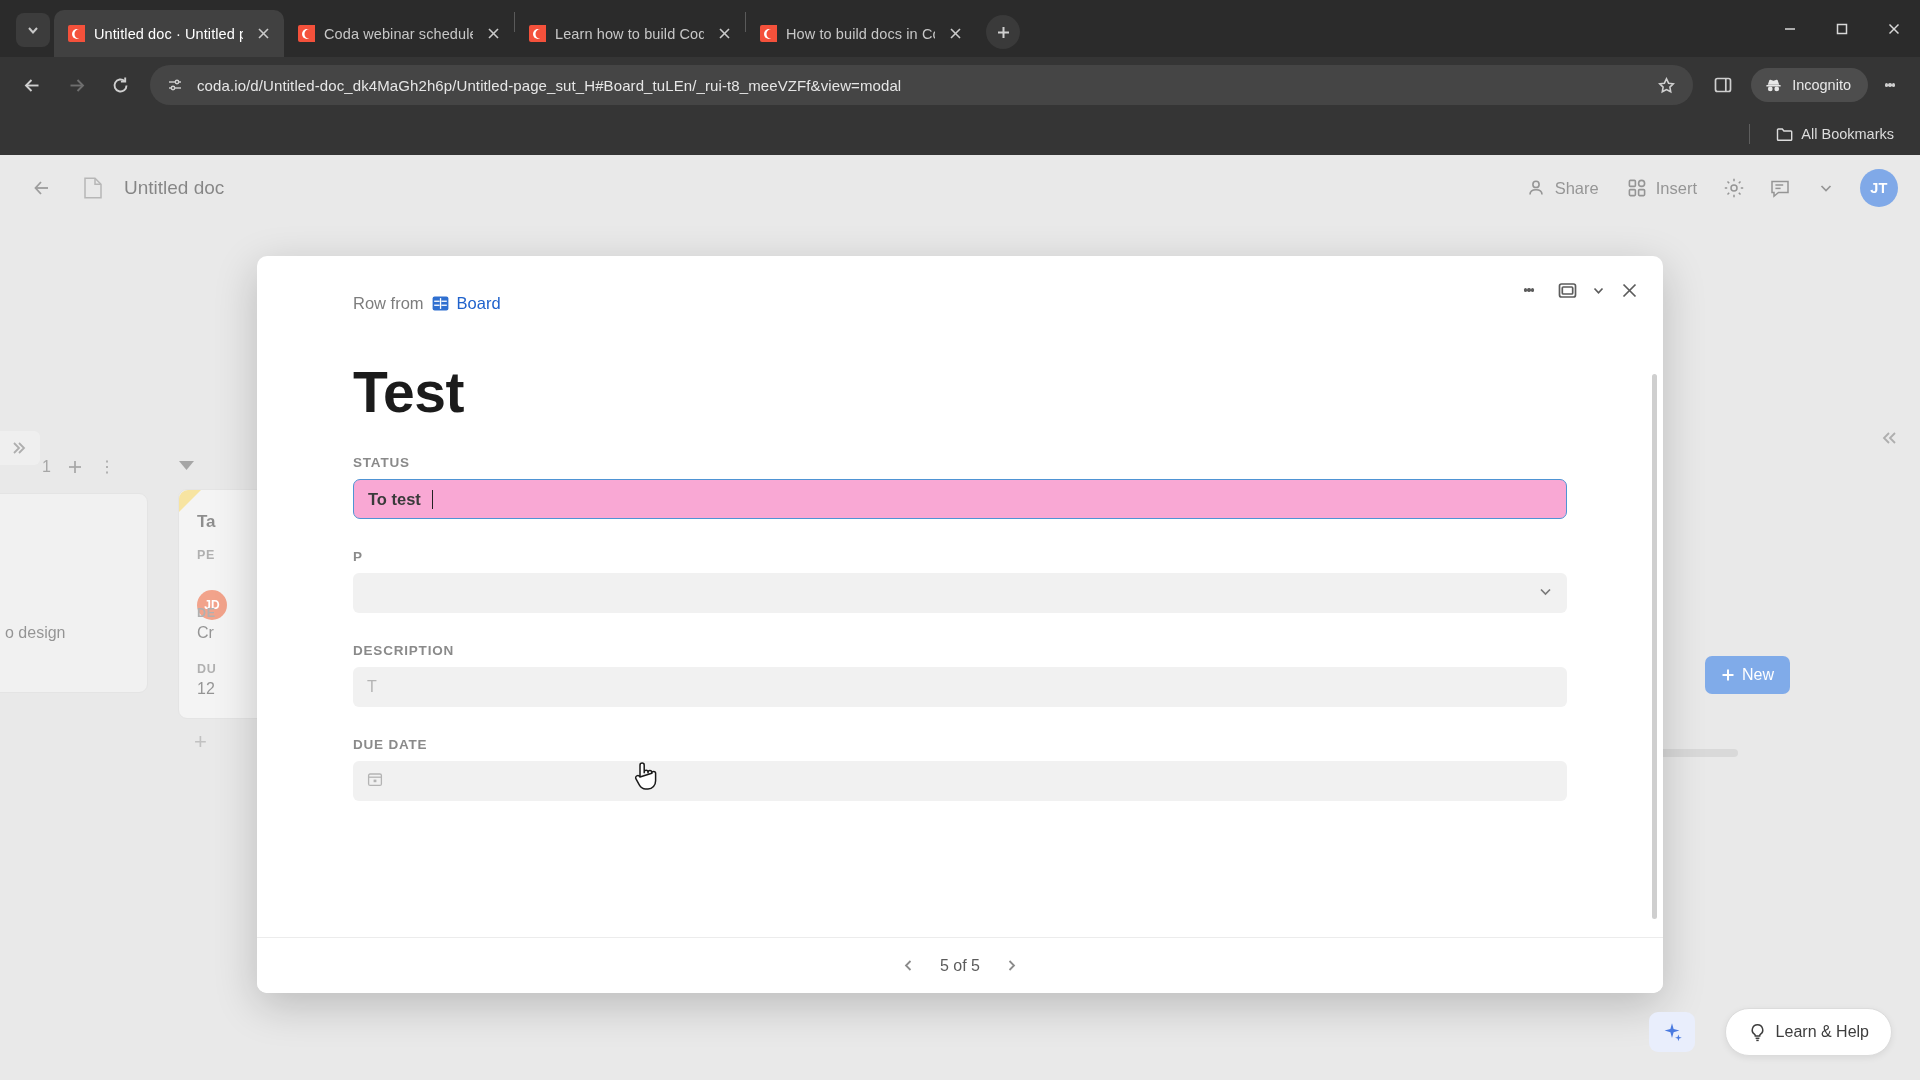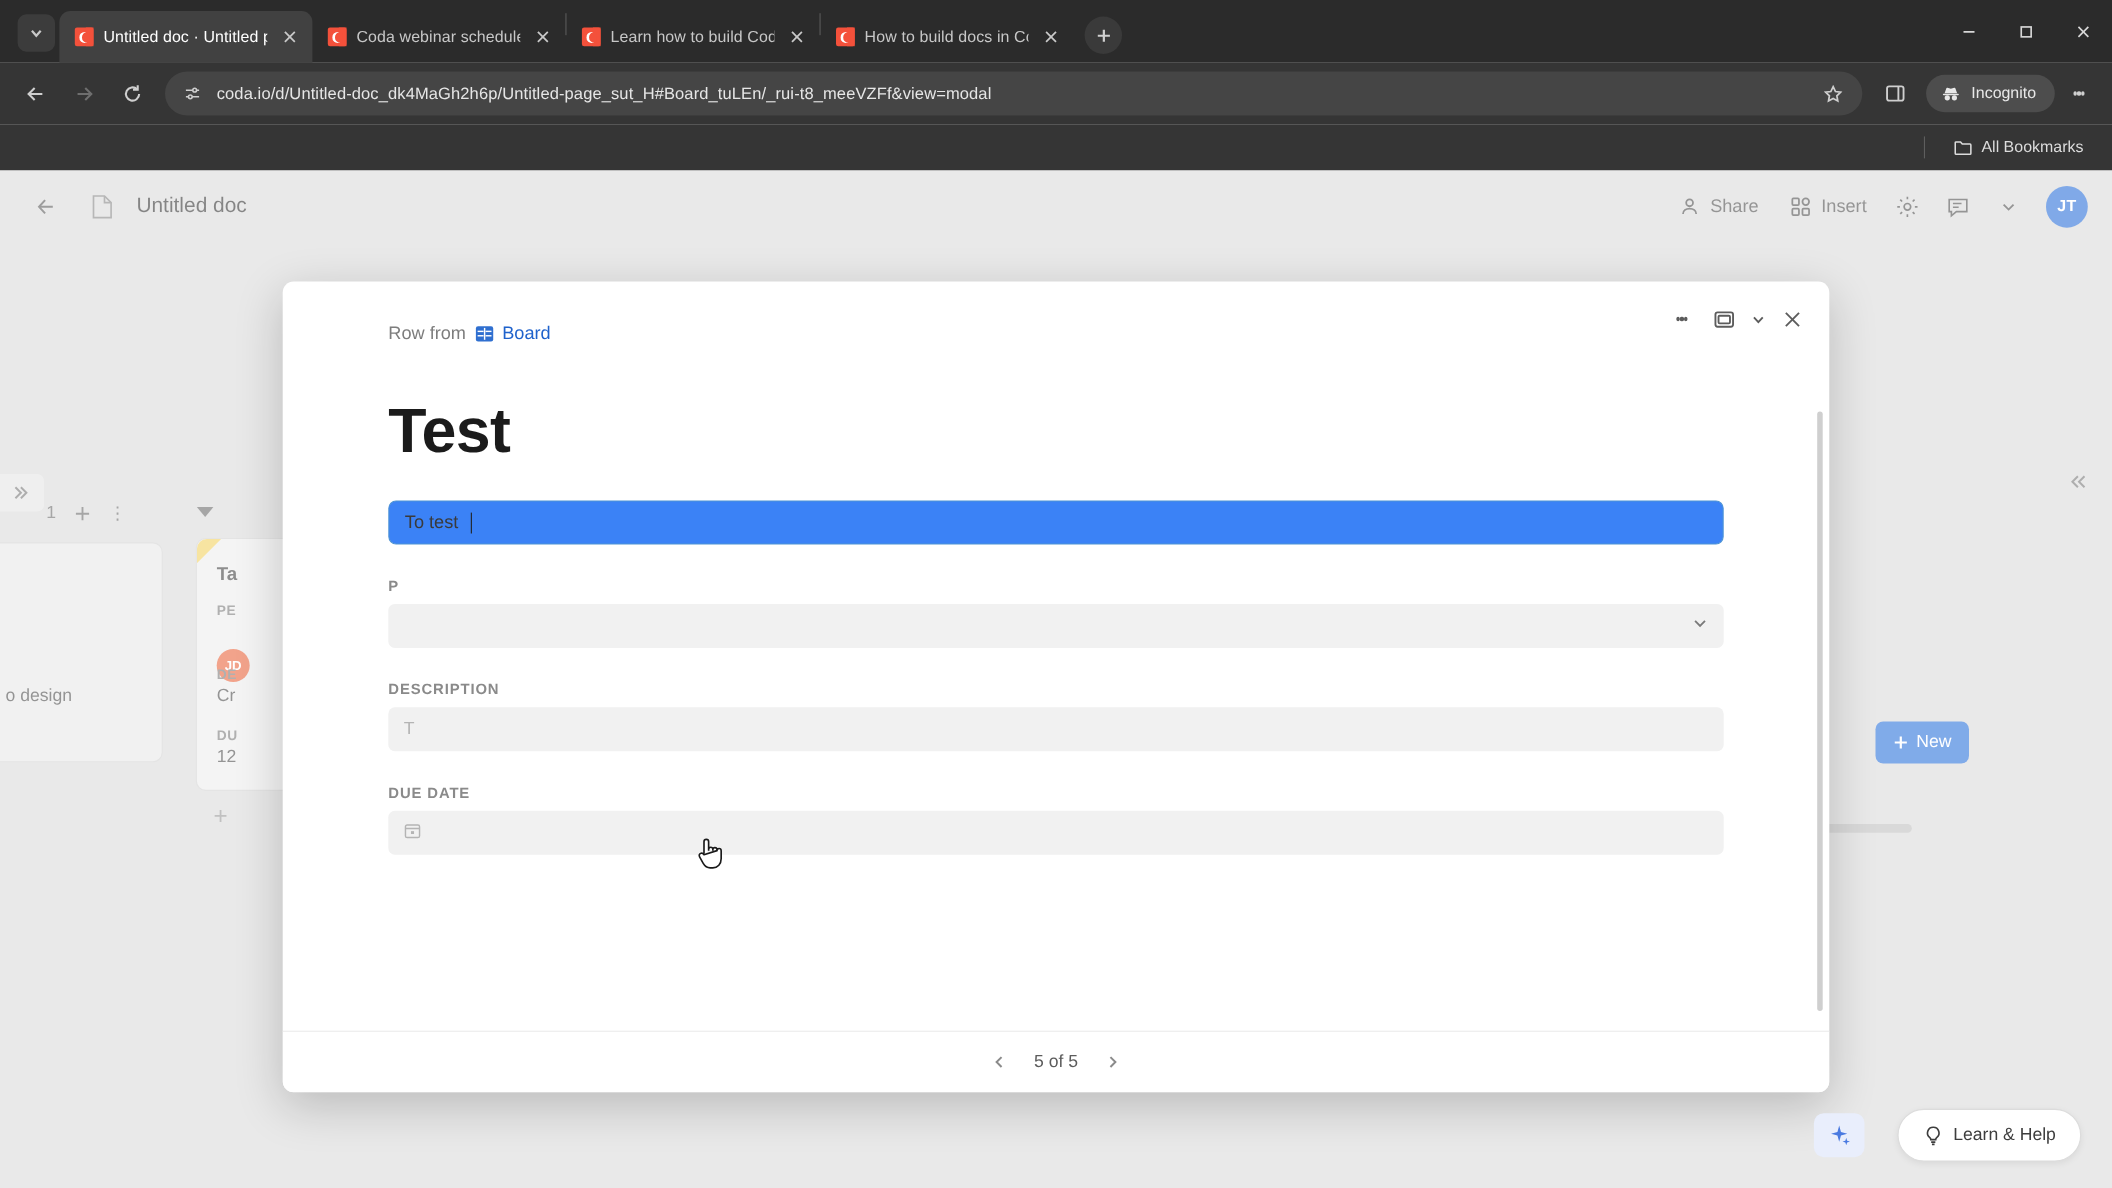--- a/index.html
+++ b/index.html
@@ -160,21 +160,21 @@
   .rowfrom .tbl-icon{width:17px;height:17px;}
   .rowfrom a{color:#1f62cc;text-decoration:none;font-size:16.5px;}
   .rec-title{font-size:57px;font-weight:700;color:#1b1b1b;margin-top:46px;letter-spacing:-.5px;}
 
   .field{margin-top:30px;position:relative;}
   .field-label{font-size:13.5px;font-weight:700;color:#8a8a8a;letter-spacing:.8px;margin-bottom:9px;}
   .field-input{
     height:40px;border-radius:6px;background:#f1f1f1;display:flex;align-items:center;
     padding:0 14px;font-size:16.5px;color:#3a3a3a;gap:10px;
   }
-  .field-input.focused{background:#3b82f6;border:1.5px solid #4f94d4;border-radius:7px;}
+  .field-input.focused{background:#f9a8d4;border:1.5px solid #4f94d4;border-radius:7px;font-weight:bold;}
   .caret{display:inline-block;width:1.4px;height:19px;background:#222;margin-left:1px;}
   .field-input.select{justify-content:space-between;}
   .field-input .chev svg{stroke:#7a7a7a;stroke-width:1.7;fill:none;}
   .ph-icon{color:#b4b4b4;font-size:16px;}
 
   .addcol{display:flex;align-items:center;gap:9px;margin-top:34px;font-size:16.5px;color:#5d5d5d;}
   .addcol svg{stroke:#5d5d5d;stroke-width:1.8;fill:none;}
 
   .modal-foot{
     position:absolute;left:0;bottom:0;width:1406px;height:56px;border-top:1px solid #ececec;
@@ -533,20 +533,21 @@
               <rect x="9.4" y="9.6" width="5.4" height="1.3" fill="#fff"></rect>
               <rect x="7.9" y="3.1" width="1.3" height="10.8" fill="#fff"></rect>
             </svg>
           </span>
           <a href="#">Board</a>
         </div>
 
         <div class="rec-title">Test</div>
 
         <div class="field">
+          <div class="field-label">STATUS</div>
           <div class="field-input focused">
             <span>To test</span>
               <span class="caret"></span>
           </div>
         </div>
 
         <div class="field">
           <div class="field-label">P</div>
           <div class="field-input select">
             <span></span>

